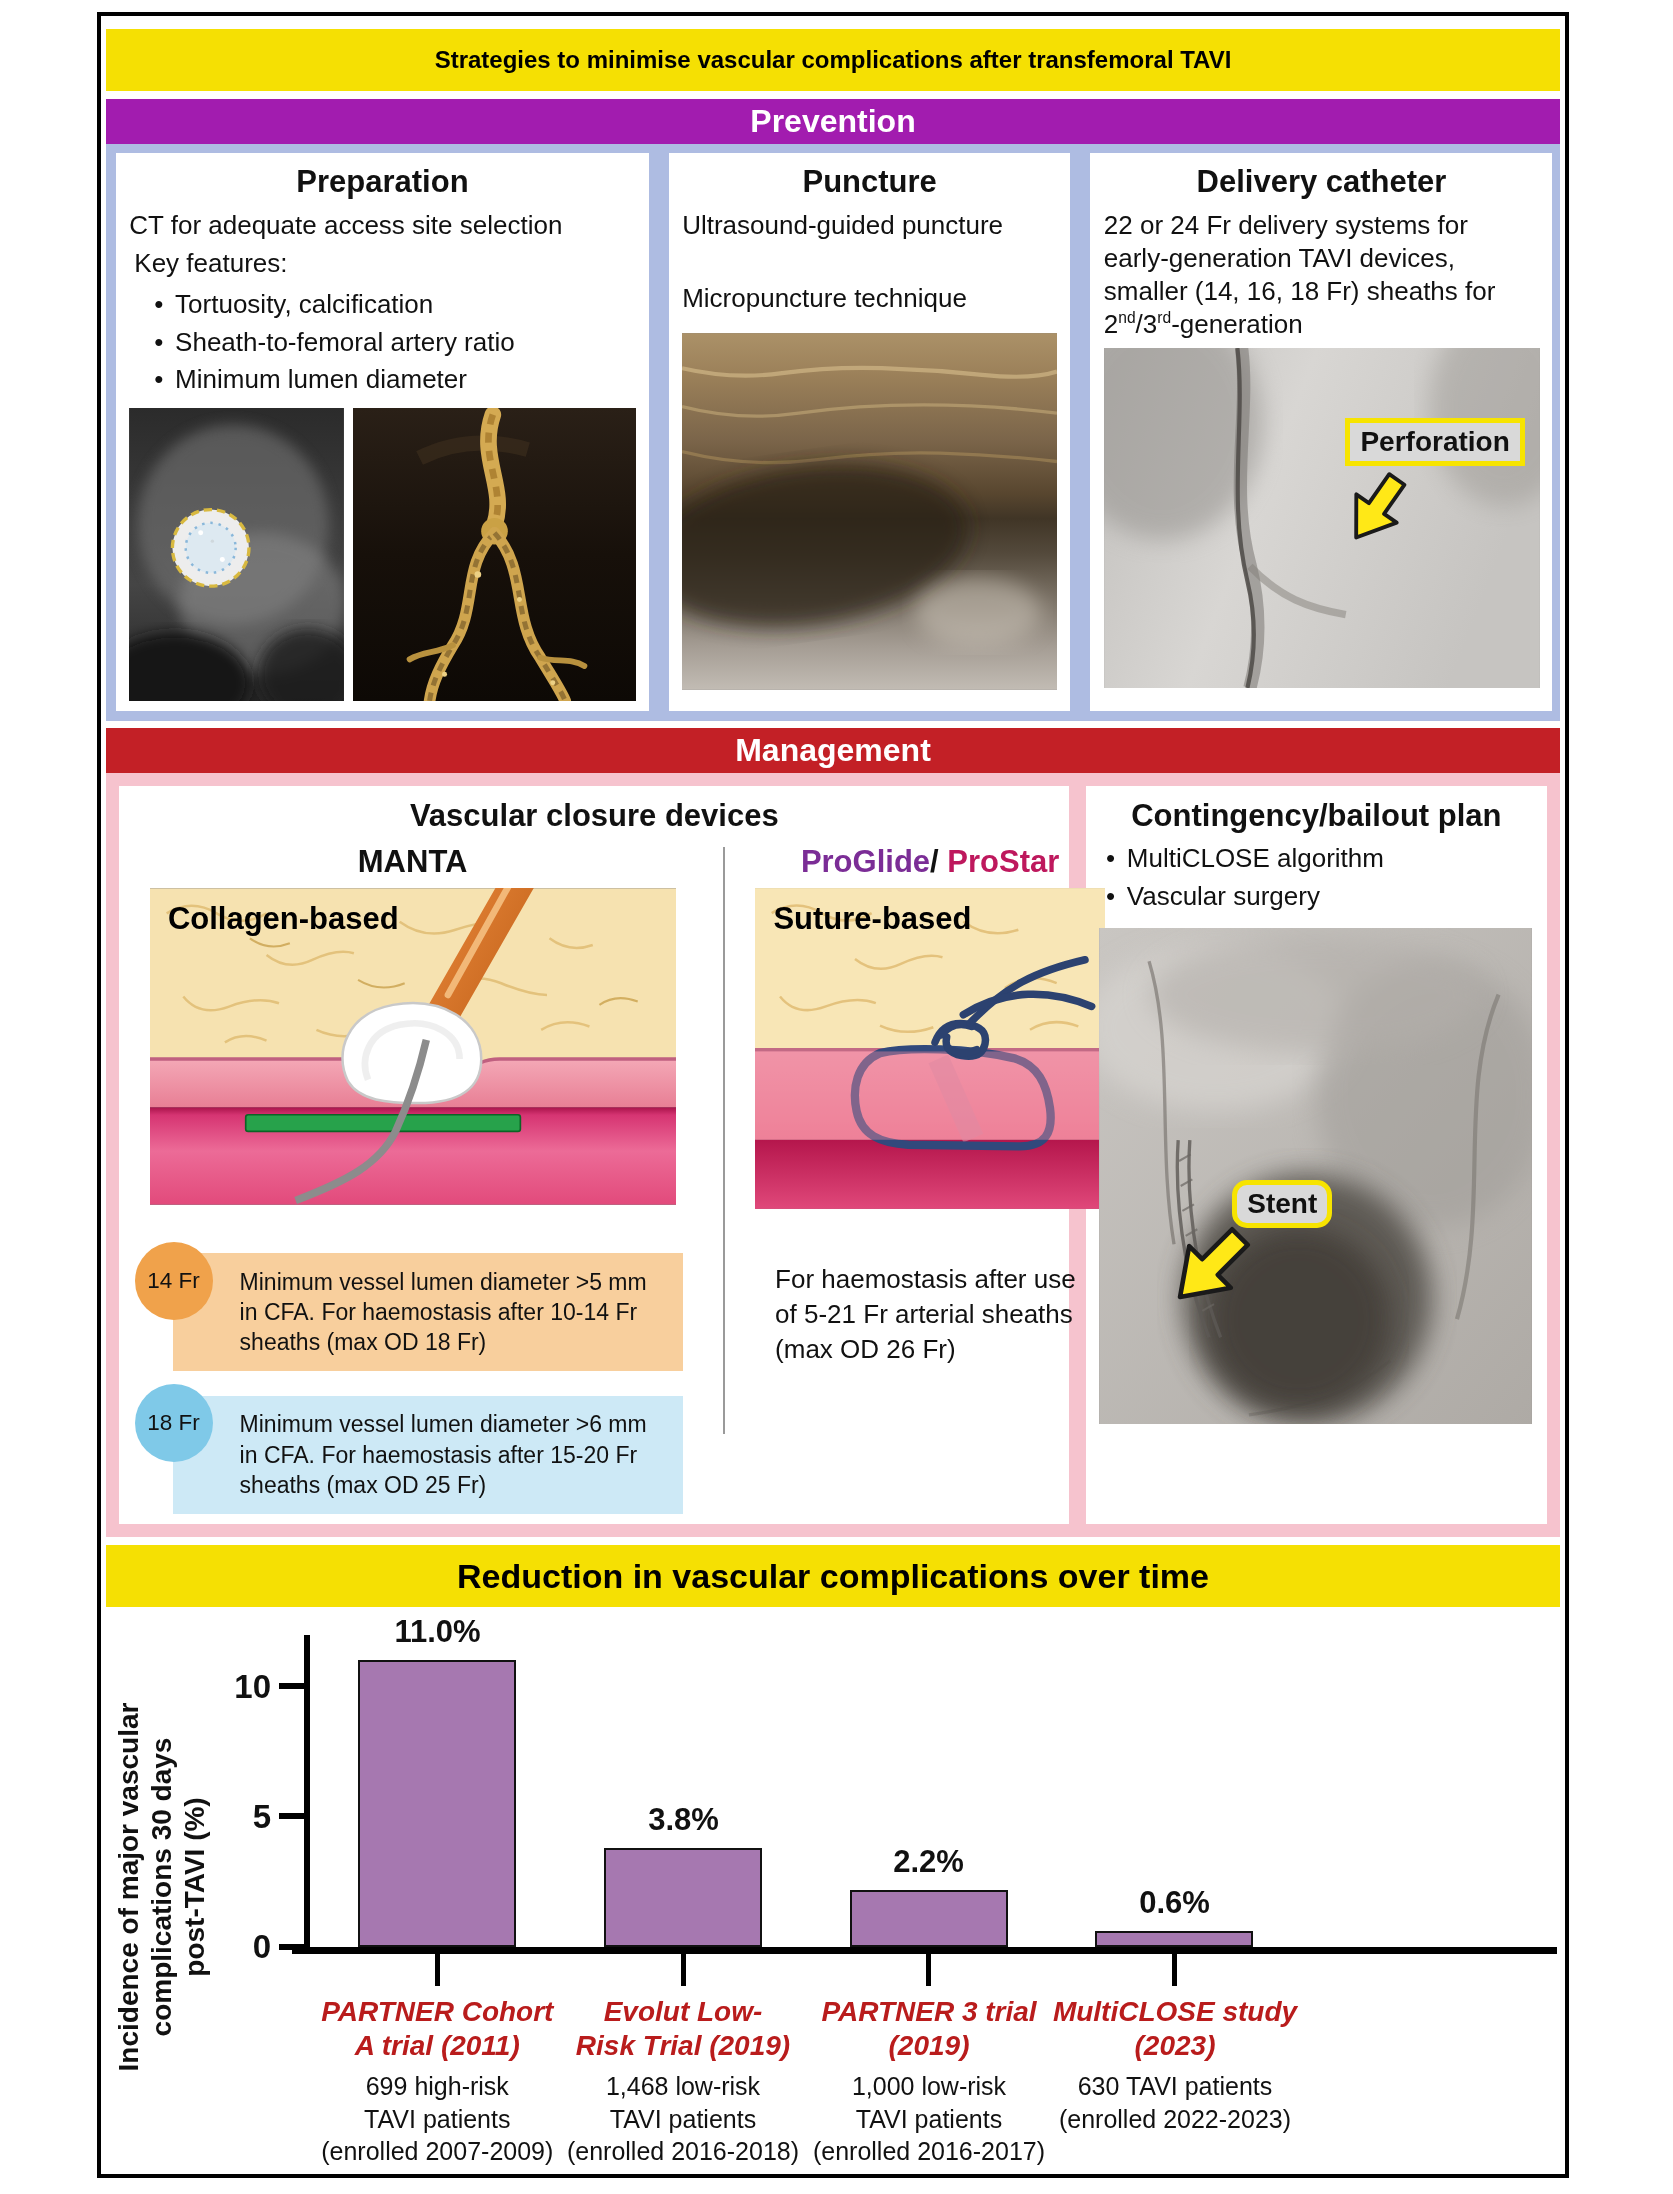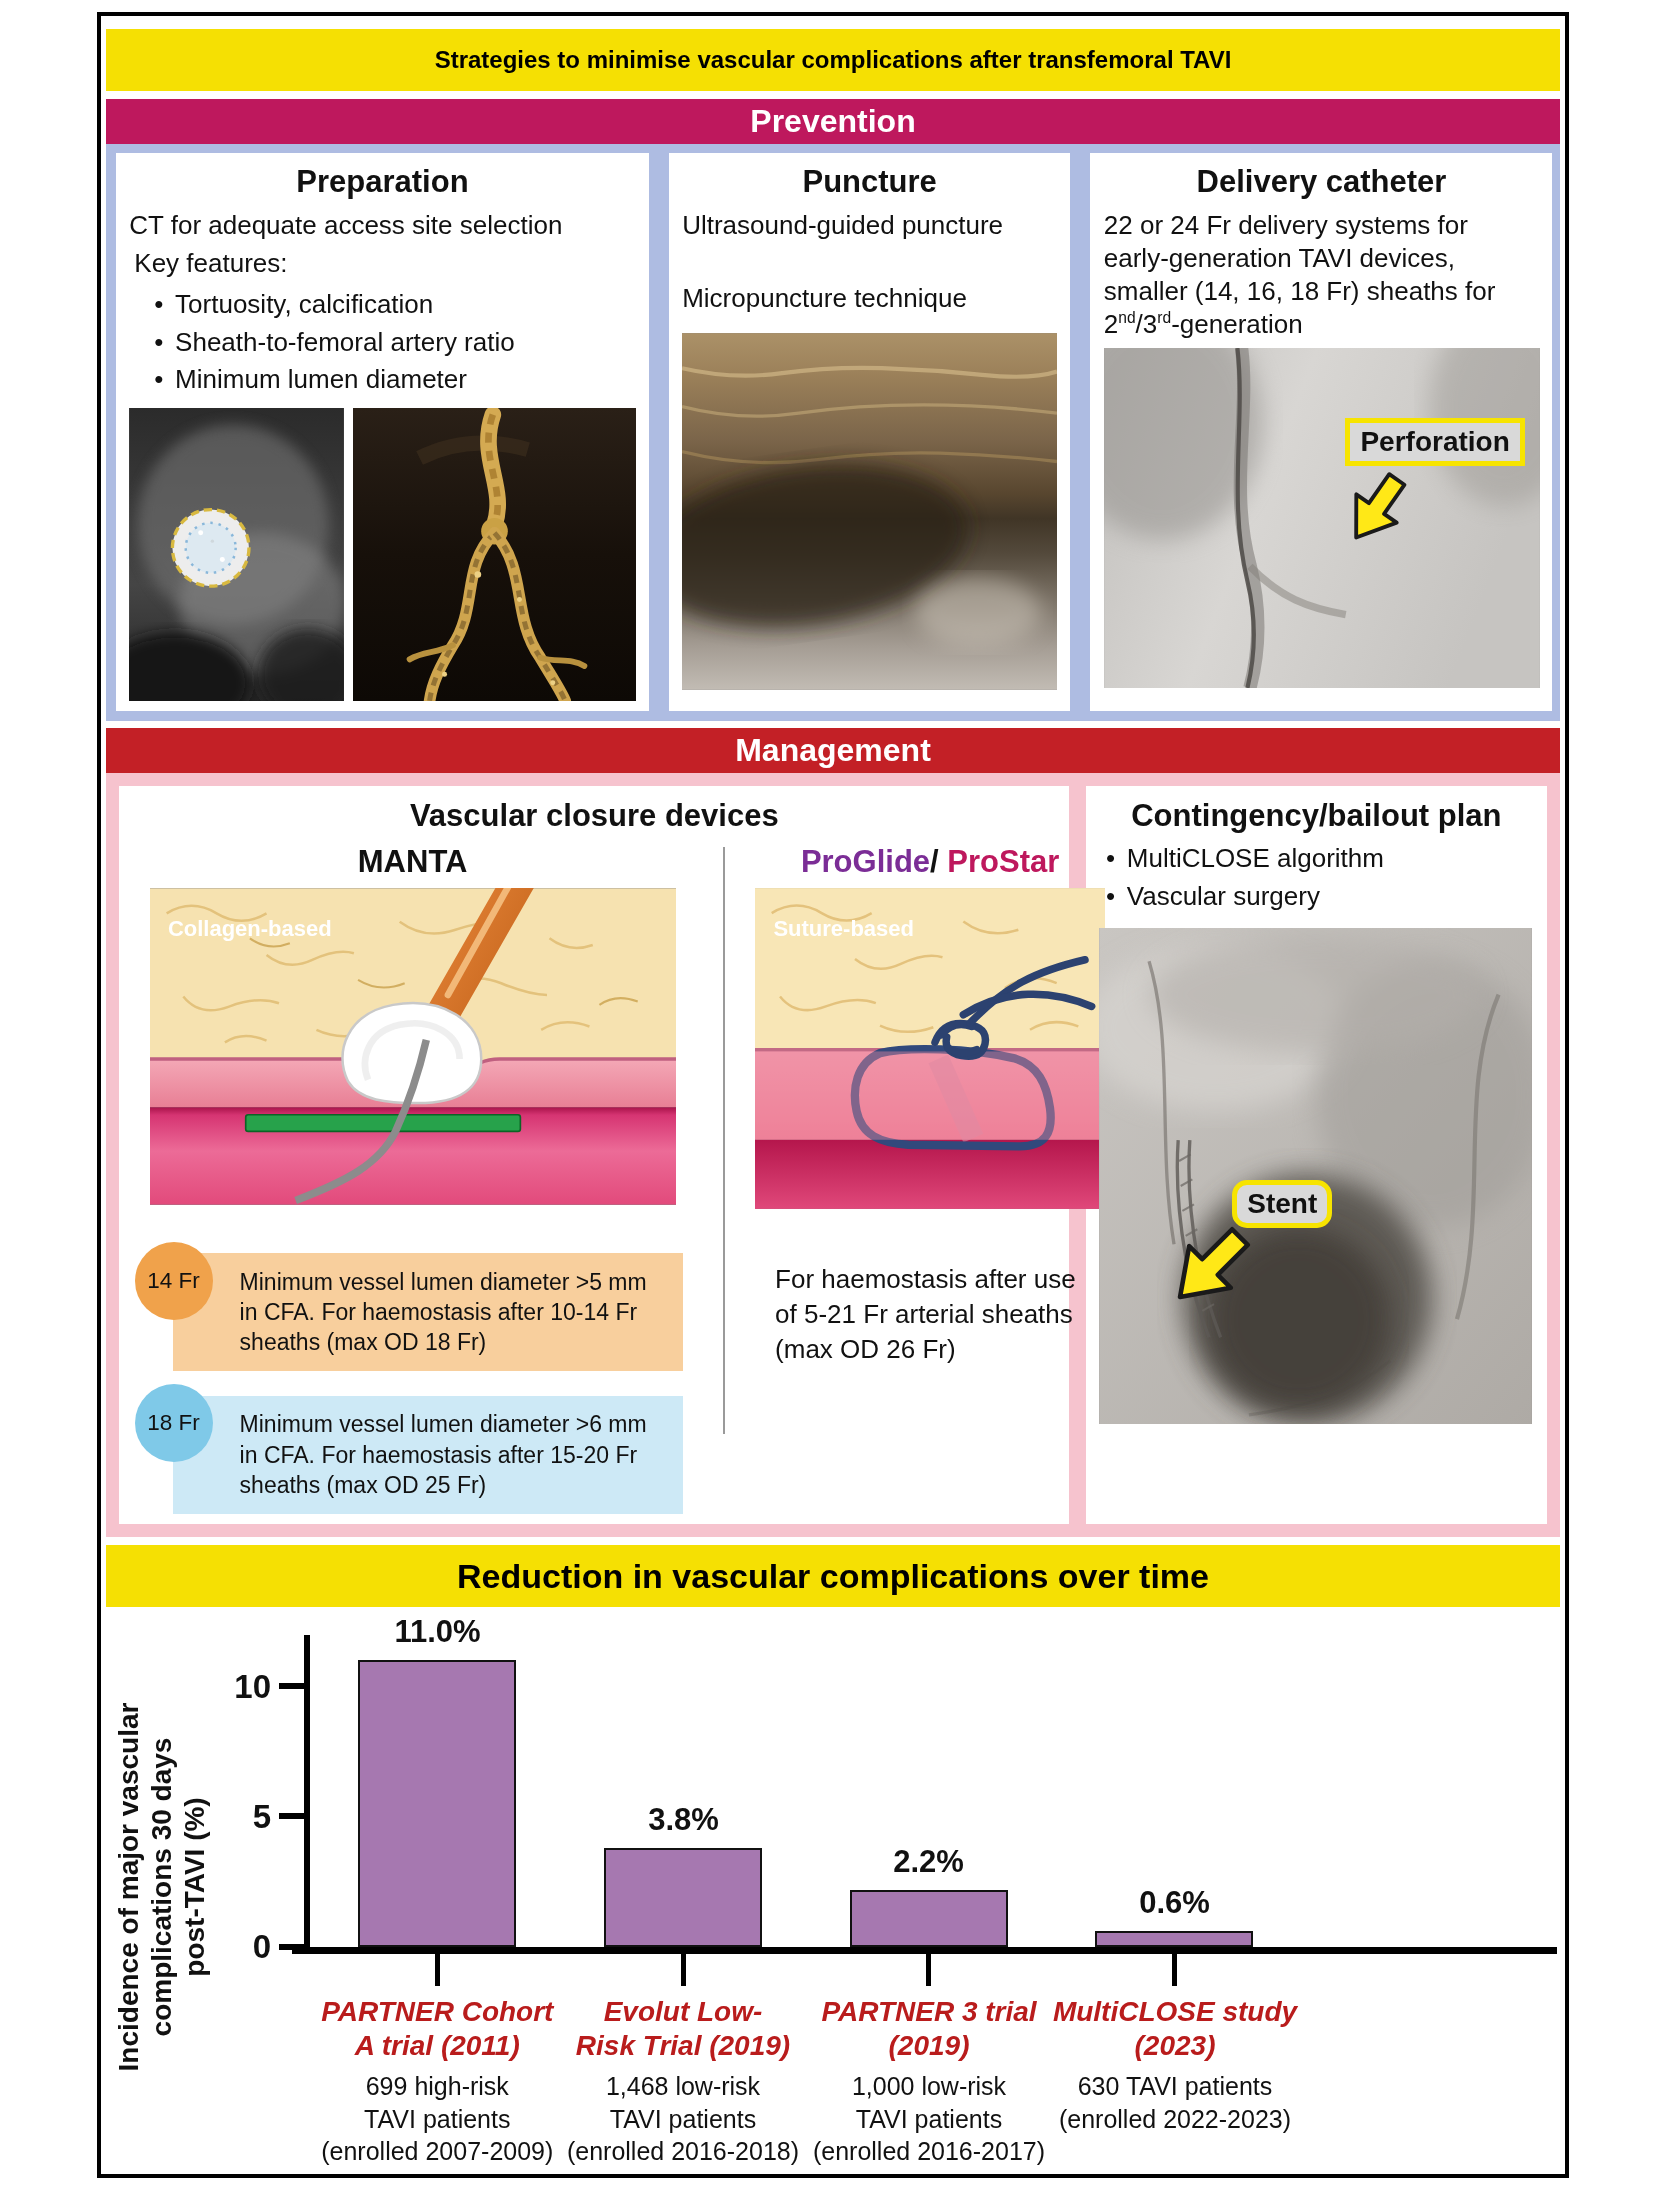--- a/index.html
+++ b/index.html
@@ -5,41 +5,41 @@
   html,body{margin:0;padding:0;}
   body{width:1674px;height:2194px;position:relative;background:#fff;
        font-family:"Liberation Sans",sans-serif;color:#111;}
   #frame{position:absolute;left:97px;top:11.7px;width:1472px;height:2166px;
          border:4.2px solid #000;box-sizing:border-box;background:#fff;
          padding:13.3px 5px 8.3px;}
   .banner{background:#f5e003;color:#000;font-weight:bold;font-size:24px;
           text-align:center;height:62px;line-height:62px;}
   .section-head{height:45px;line-height:45px;color:#fff;font-weight:bold;
                 font-size:32px;text-align:center;}
-  .navy{background:#be185d;margin-top:8.3px;}
+  .navy{background:#a21caf;margin-top:8.3px;}
   .red{background:#c32026;margin-top:6.7px;}
   .prev-band{background:#aebce2;padding:8.3px 10px 10px;display:flex;gap:20px;align-items:stretch;}
   .mgmt-band{background:#f6c3ce;padding:13.3px;display:flex;gap:16.7px;align-items:stretch;}
   .card{background:#fff;padding:10px 13.3px;box-sizing:border-box;}
   .card h3{margin:1.7px 0 8.3px;font-size:31px;text-align:center;font-weight:bold;}
   .card p{margin:5px 0;font-size:26px;line-height:1.28;}
   .blist{list-style:none;margin:8.3px 0 0;padding:0 0 0 25px;font-size:26px;}
   .blist li{display:flex;gap:11.7px;margin:4.2px 0;line-height:1.28;}
   .blist li::before{content:"•";}
   .img-row{display:flex;gap:8.3px;margin-top:11.7px;}
   .imgbox{position:relative;overflow:hidden;background:#888;}
   svg{display:block;}
   sup{font-size:60%;vertical-align:super;}
 
   .vcd-grid{display:grid;grid-template-columns:560px 2.5px 1fr;column-gap:30px;margin-top:3.3px;}
   .divider{background:#9a9a9a;width:2.5px;height:587px;margin-top:5px;}
   .subname{font-size:31px;font-weight:bold;text-align:center;margin:1.7px 0 8.3px;}
   .pg-purple{color:#7b2d96;}
   .pg-blue{color:#be185d;}
-  .illu-label{position:absolute;left:18.3px;top:28px;font-size:22px;font-weight:bold;color:#ffffff;}
+  .illu-label{position:absolute;left:18.3px;top:13px;font-size:31px;font-weight:bold;color:#000000;}
   .fr-panel{position:relative;margin-left:40px;width:510px;box-sizing:border-box;
             padding:13.3px 11.7px 13.3px 67px;font-size:23px;line-height:1.32;}
   .fr-orange{background:#f8cf9d;margin-top:48px;}
   .fr-blue{background:#cde9f6;margin-top:25px;}
   .fr-badge{position:absolute;left:-38px;top:-11.7px;width:78px;height:78px;border-radius:50%;
             display:flex;align-items:center;justify-content:center;font-size:22.5px;color:#111;}
   .badge-orange{background:#f0a24b;}
   .badge-blue{background:#7fc9e8;}
   .note{margin:53px auto 0;width:310px;font-size:26px;line-height:1.35;}
 

